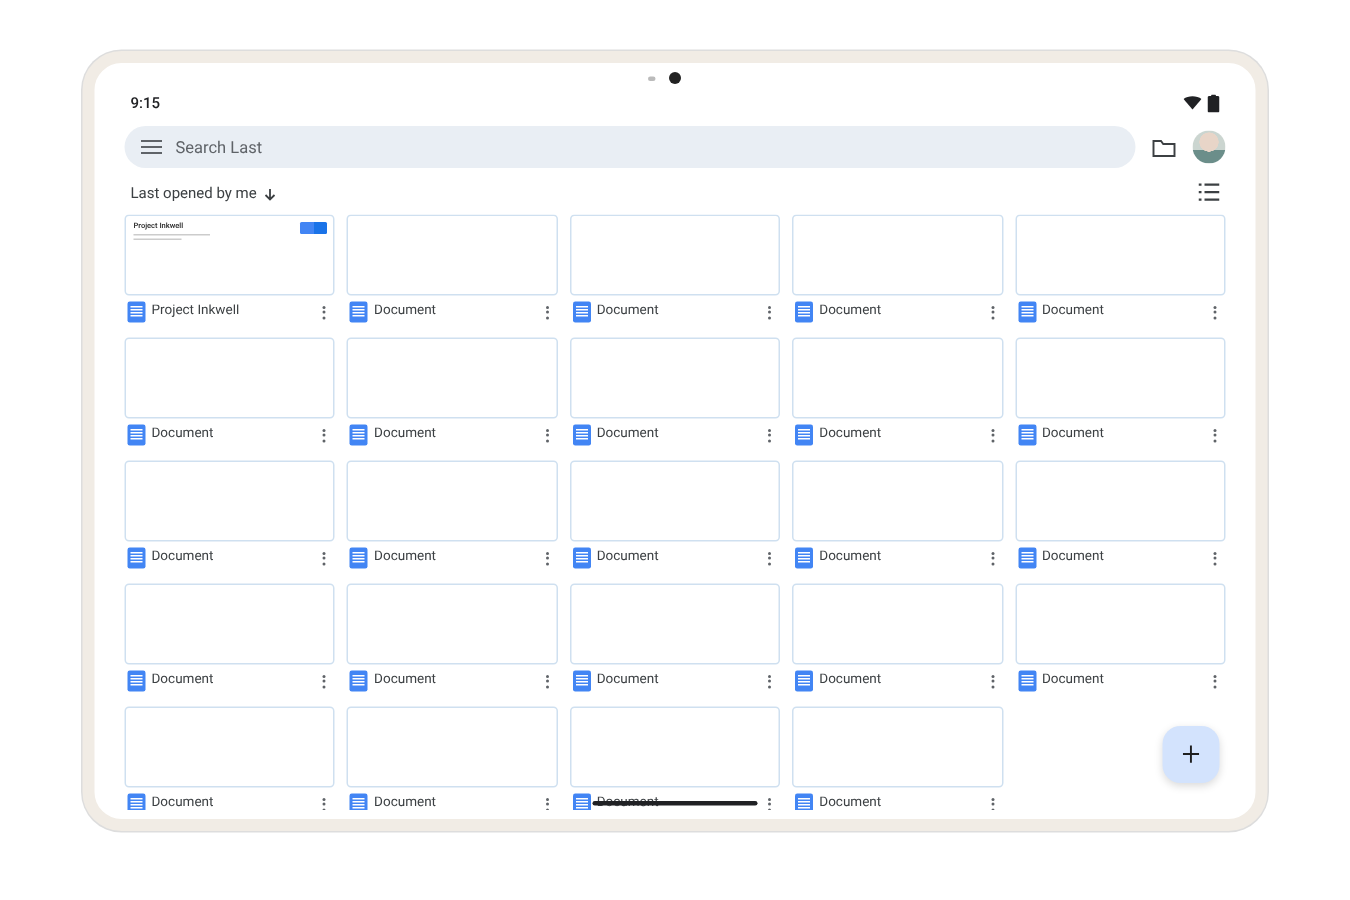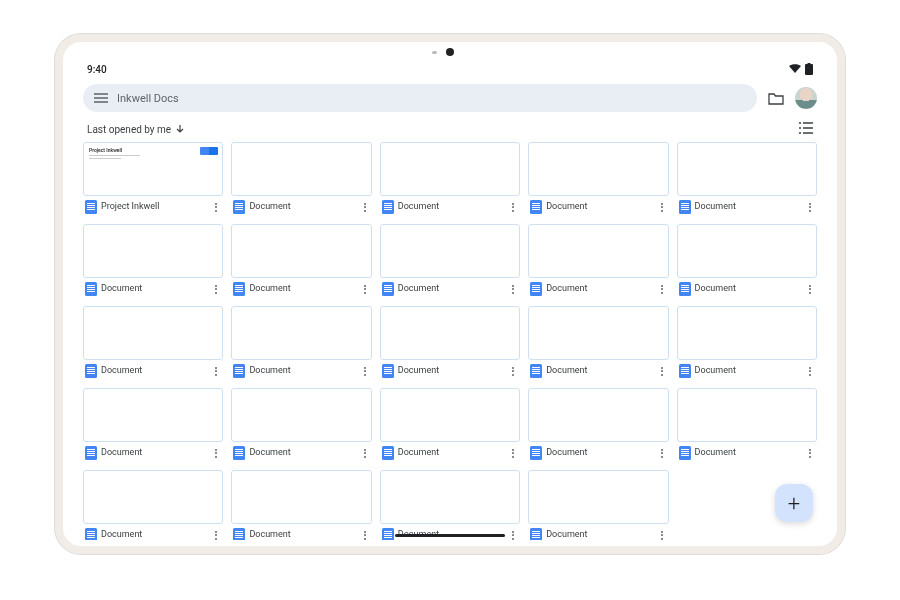--- a/index.html
+++ b/index.html
@@ -160,21 +160,21 @@
     background: #202124; border-radius: 2px;
   }
 </style>
 </head>
 <body>
 
 <div class="tablet-frame">
   <div class="screen">
 
     <div class="status-bar">
-      <span>9:40</span>
+      <span>9:15</span>
       <div class="status-icons">
         <span class="wifi-icon">
           <svg width="12" height="10" viewBox="0 0 12 10">
               <path d="M6 9L0 2C3 -0.5 9 -0.5 12 2Z" fill="#202124"></path>
             </svg>
         </span>
         <span class="battery-icon">
           <svg width="8" height="12" viewBox="0 0 8 12">
               <rect x="0" y="1" width="8" height="11" rx="1" fill="#202124"></rect>
               <rect x="2.5" y="0" width="3" height="2" rx="0.5" fill="#202124"></rect>
@@ -183,21 +183,21 @@
       </div>
     </div>
 
     <div class="search-row">
       <div class="search-bar">
         <span class="menu-icon">
           <svg width="14" height="10" viewBox="0 0 14 10">
               <path d="M0 1h14M0 5h14M0 9h14" stroke="#5f6368" stroke-width="1.4"></path>
             </svg>
         </span>
-        <span class="search-placeholder">Inkwell Docs</span>
+        <span class="search-placeholder">Search Last</span>
       </div>
       <div class="folder-btn">
         <svg width="16" height="14" viewBox="0 0 16 14">
             <path d="M1 3h5l1.5 2H15v8H1Z" fill="none" stroke="#3c4043" stroke-width="1.3"></path>
           </svg>
       </div>
       <div class="avatar"></div>
     </div>
 
     <div class="sort-row">

